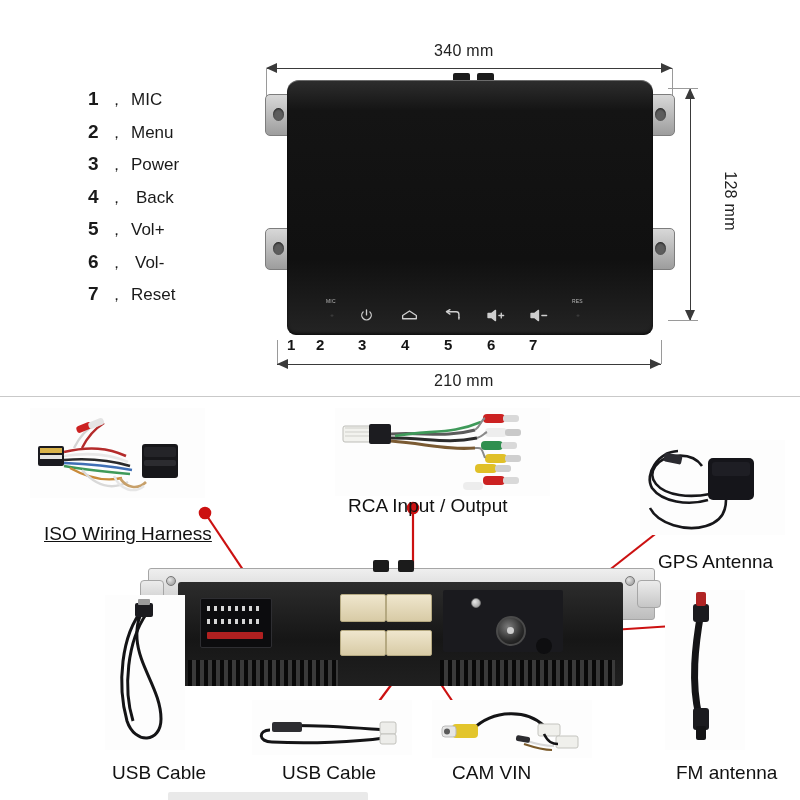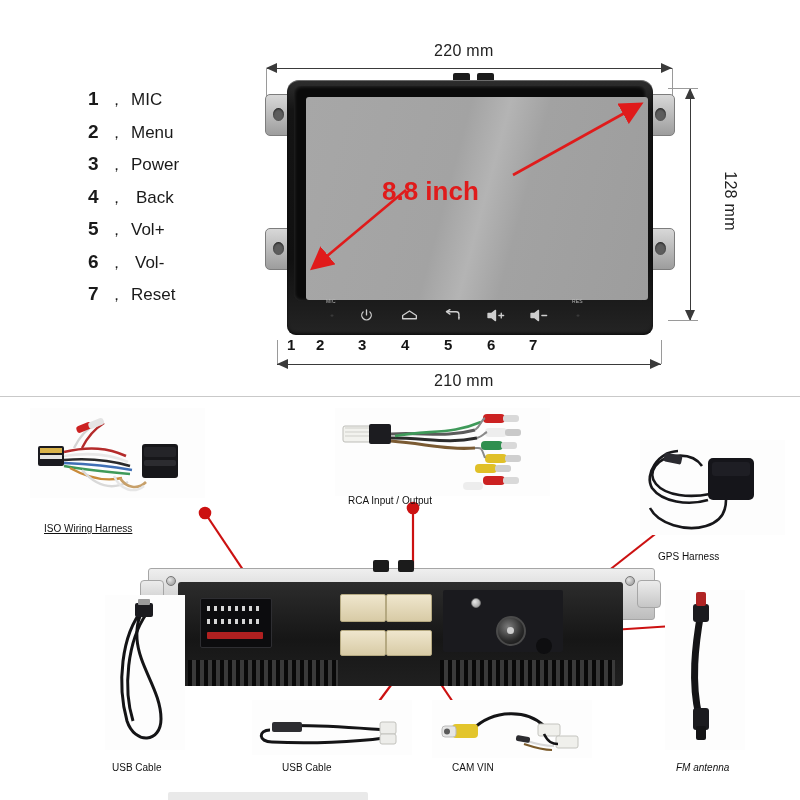--- a/index.html
+++ b/index.html
@@ -83,21 +83,21 @@
   .numrow{position:absolute;left:265px;top:336px;width:410px;height:20px;}
   .numrow span{position:absolute;font-size:15px;font-weight:600;color:#151515;}
 
   
   .divider{left:0;top:396px;width:800px;height:1px;background:#c9c9c9;}
 
   
   .leaders{left:0;top:0;width:800px;height:800px;pointer-events:none;}
 
   
-  .acc-label{font-size:10px;color:#111;white-space:nowrap;}
+  .acc-label{font-size:19px;color:#111;white-space:nowrap;}
 
   
   .photo{position:absolute;background:#fff;}
 
   
   .chassis{left:148px;top:556px;width:505px;height:135px;}
   .chassis-plate{
     position:absolute;left:0;top:12px;width:505px;height:50px;
     background:linear-gradient(180deg,#efefef,#d2d2d2 60%,#bdbdbd);
     border:1px solid #a6a6a6;border-radius:3px;
@@ -154,21 +154,21 @@
       <span class="legend-comma">，</span>
       <span class="legend-label" style="padding-left:4px">Vol-</span>
     </div>
     <div class="legend-row">
       <span class="legend-num">7</span>
       <span class="legend-comma">，</span>
       <span class="legend-label">Reset</span>
     </div>
   </div>
 
-  <div class="abs dim-text" style="left:434px;top:42px;">220 mm</div>
+  <div class="abs dim-text" style="left:434px;top:42px;">340 mm</div>
   <div class="abs dim-line dim-h" style="left:266px;top:68px;width:406px;"></div>
   <div class="abs arrow arrow-l" style="left:266px;top:63px;"></div>
   <div class="abs arrow arrow-r" style="left:661px;top:63px;"></div>
   <div class="abs ext-line dim-v" style="left:266px;top:68px;height:28px;"></div>
   <div class="abs ext-line dim-v" style="left:672px;top:68px;height:28px;"></div>
 
   <div class="abs dim-line dim-v" style="left:690px;top:88px;height:232px;"></div>
   <div class="abs arrow arrow-u" style="left:685px;top:88px;"></div>
   <div class="abs arrow arrow-d" style="left:685px;top:310px;"></div>
   <div class="abs ext-line dim-h" style="left:668px;top:88px;width:30px;"></div>
@@ -186,37 +186,20 @@
 
     <div class="tab-top" style="left:188px;"></div>
     <div class="tab-top" style="left:212px;"></div>
 
     <div class="side-nub" style="left:22px;top:104px;"></div>
     <div class="side-nub" style="left:22px;top:124px;"></div>
     <div class="side-nub" style="right:22px;top:104px;"></div>
     <div class="side-nub" style="right:22px;top:124px;"></div>
 
     <div class="bezel">
-      <div class="bezel-inner">
-        <div class="screen">
-          <svg class="diag-svg" width="342" height="203" viewBox="0 0 342 203">
-            <defs>
-              <marker id="arwA" markerWidth="9" markerHeight="9" refX="7" refY="4.5" orient="auto">
-                <path d="M0,0 L9,4.5 L0,9 z" fill="#e01b1b"></path>
-              </marker>
-              <marker id="arwB" markerWidth="9" markerHeight="9" refX="7" refY="4.5" orient="auto">
-                <path d="M0,0 L9,4.5 L0,9 z" fill="#e01b1b"></path>
-              </marker>
-            </defs>
-            <line x1="100" y1="93" x2="8" y2="170" stroke="#e01b1b" stroke-width="2.6" marker-end="url(#arwA)"></line>
-            <line x1="207" y1="78" x2="333" y2="8" stroke="#e01b1b" stroke-width="2.6" marker-end="url(#arwB)"></line>
-          </svg>
-          <div class="inch-label" style="left:76px;top:79px;">8.8 inch</div>
-        </div>
-      </div>
 
       <div class="btn-row">
 
         <div class="btn-caption" style="left:10px;">MIC</div>
         <div class="micdot" style="left:14px;top:12px;"></div>
 
         <div class="btn" style="left:43px;">
           <svg width="15" height="15" viewBox="0 0 24 24" fill="none" stroke="#cfcfcf" stroke-width="2.1" stroke-linecap="round">
             <path d="M12 3.2 L12 11"></path>
             <path d="M6.6 6.2 A7.6 7.6 0 1 0 17.4 6.2"></path>
@@ -376,21 +359,21 @@
       <rect x="72" y="22" width="38" height="14" rx="3" fill="#1e1e24"></rect>
 
       <g stroke="#17171a" stroke-width="2.6" fill="none">
         <path d="M70 54 C50 58 26 56 16 44 C6 32 18 18 34 16 C50 14 58 20 62 26"></path>
         <path d="M68 60 C48 66 22 62 12 48 C4 34 18 12 38 11"></path>
         <path d="M86 60 C86 72 80 82 66 86 C46 92 18 84 10 68"></path>
       </g>
       <rect x="24" y="14" width="18" height="9" rx="2" fill="#2a2a30" transform="rotate(12 33 18)"></rect>
     </svg>
   </div>
-  <div class="abs acc-label" style="left:658px;top:551px;">GPS Harness</div>
+  <div class="abs acc-label" style="left:658px;top:551px;">GPS Antenna</div>
 
   <div class="abs chassis">
     <div class="chassis-plate"></div>
     <div class="abs" style="left:-8px;top:24px;width:22px;height:26px;border:1px solid #a6a6a6;border-radius:4px;background:linear-gradient(180deg,#ececec,#c6c6c6);"></div>
     <div class="abs" style="right:-8px;top:24px;width:22px;height:26px;border:1px solid #a6a6a6;border-radius:4px;background:linear-gradient(180deg,#ececec,#c6c6c6);"></div>
     <div class="screw" style="left:18px;top:20px;"></div>
     <div class="screw" style="right:18px;top:20px;"></div>
 
     <div class="abs" style="left:225px;top:4px;width:16px;height:12px;background:#1b1b1b;border-radius:2px;"></div>
     <div class="abs" style="left:250px;top:4px;width:16px;height:12px;background:#1b1b1b;border-radius:2px;"></div>
@@ -466,17 +449,17 @@
   <div class="abs photo" style="left:665px;top:590px;width:80px;height:160px;">
     <svg width="80" height="160" viewBox="0 0 80 160">
       <rect x="0" y="0" width="80" height="160" fill="#fdfdfd"></rect>
       <path d="M36 22 C30 56 26 92 34 126" stroke="#141416" stroke-width="7" fill="none"></path>
       <rect x="28" y="14" width="16" height="18" rx="3" fill="#1b1b1f"></rect>
       <rect x="31" y="2" width="10" height="14" rx="2" fill="#b02424"></rect>
       <rect x="28" y="118" width="16" height="22" rx="3" fill="#1b1b1f"></rect>
       <rect x="31" y="136" width="10" height="14" rx="2" fill="#141416"></rect>
     </svg>
   </div>
-  <div class="abs acc-label" style="left:676px;top:762px;font-style:italic;">FM antenna</div>
+  <div class="abs acc-label" style="left:676px;top:762px;">FM antenna</div>
 
   <div class="abs" style="left:168px;top:792px;width:200px;height:8px;background:#e9e9e9;border-radius:2px 2px 0 0;"></div>
 
 </div>
 
 </body></html>

